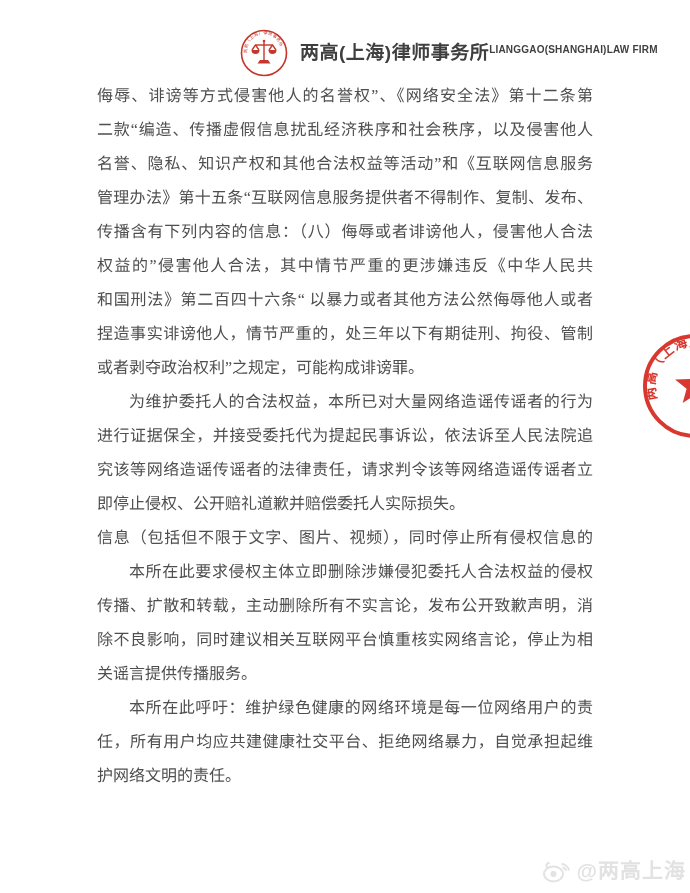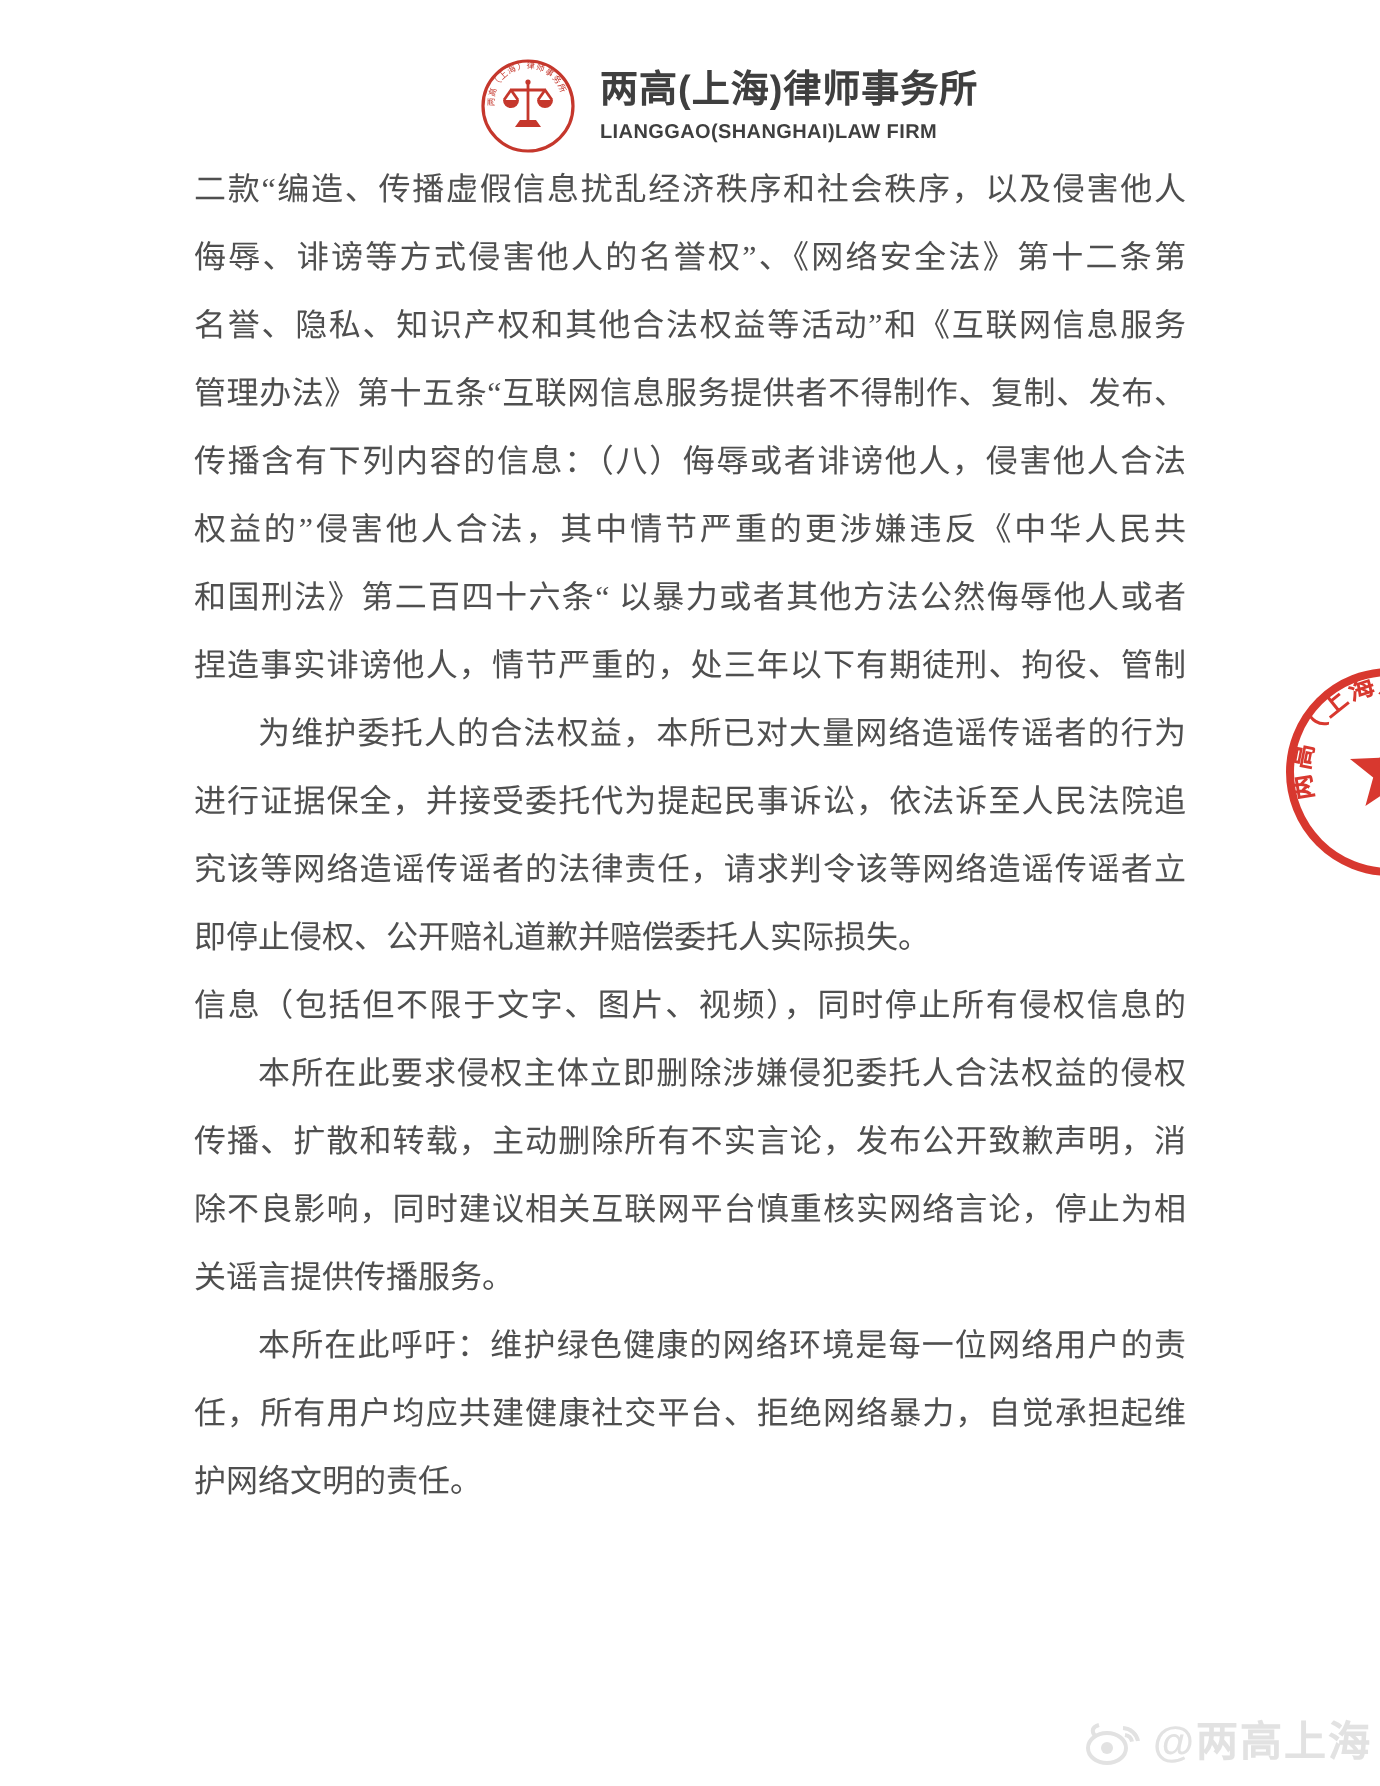--- a/index.html
+++ b/index.html
@@ -9,21 +9,21 @@
     background:#ffffff;
     overflow:hidden;
     font-family:"Liberation Serif","DejaVu Serif",serif;
   }
   
   .header{
     position:absolute;top:29px;left:240px;
     display:flex;align-items:center;gap:12px;
   }
   .logo-svg{display:block;}
-  .firm-names{display:flex;flex-direction:column;justify-content:center;}
+  .firm-names{display:flex;flex-direction:row;justify-content:center;}
   .firm-zh{
     font-family:"Liberation Sans","DejaVu Sans",sans-serif;
     font-size:19px;font-weight:700;color:#3f3f3f;
     letter-spacing:0.5px;line-height:24px;white-space:nowrap;
   }
   .firm-en{
     font-family:"Liberation Sans","DejaVu Sans",sans-serif;
     font-size:10px;font-weight:700;color:#3f3f3f;
     letter-spacing:0.2px;line-height:13px;margin-top:2px;white-space:nowrap;
   }
@@ -77,28 +77,29 @@
       <path d="M28.5 21 A 4 4 0 0 0 36.5 21 Z" fill="#c5372c"></path>
       <path d="M20 31 L28 31 L30.5 34.5 L17.5 34.5 Z" fill="#c5372c"></path>
     </svg>
     <div class="firm-names">
       <div class="firm-zh">两高(上海)律师事务所</div>
       <div class="firm-en">LIANGGAO(SHANGHAI)LAW FIRM</div>
     </div>
   </div>
 
   <div class="doc-body">
+      <div class="line">侮辱、诽谤等方式侵害他人的名誉权”、《网络安全法》第十二条第</div>
       <div class="line">二款“编造、传播虚假信息扰乱经济秩序和社会秩序，以及侵害他人</div>
-      <div class="line">侮辱、诽谤等方式侵害他人的名誉权”、《网络安全法》第十二条第</div>
       <div class="line">名誉、隐私、知识产权和其他合法权益等活动”和《互联网信息服务</div>
       <div class="line">管理办法》第十五条“互联网信息服务提供者不得制作、复制、发布、</div>
       <div class="line">传播含有下列内容的信息：（八）侮辱或者诽谤他人，侵害他人合法</div>
       <div class="line">权益的”侵害他人合法，其中情节严重的更涉嫌违反《中华人民共</div>
       <div class="line">和国刑法》第二百四十六条“ 以暴力或者其他方法公然侮辱他人或者</div>
       <div class="line">捏造事实诽谤他人，情节严重的，处三年以下有期徒刑、拘役、管制</div>
+      <div class="line para-end">或者剥夺政治权利”之规定，可能构成诽谤罪。</div>
       <div class="line indent">为维护委托人的合法权益，本所已对大量网络造谣传谣者的行为</div>
       <div class="line">进行证据保全，并接受委托代为提起民事诉讼，依法诉至人民法院追</div>
       <div class="line">究该等网络造谣传谣者的法律责任，请求判令该等网络造谣传谣者立</div>
       <div class="line para-end">即停止侵权、公开赔礼道歉并赔偿委托人实际损失。</div>
       <div class="line">信息（包括但不限于文字、图片、视频），同时停止所有侵权信息的</div>
       <div class="line indent">本所在此要求侵权主体立即删除涉嫌侵犯委托人合法权益的侵权</div>
       <div class="line">传播、扩散和转载，主动删除所有不实言论，发布公开致歉声明，消</div>
       <div class="line">除不良影响，同时建议相关互联网平台慎重核实网络言论，停止为相</div>
       <div class="line para-end">关谣言提供传播服务。</div>
       <div class="line indent">本所在此呼吁：维护绿色健康的网络环境是每一位网络用户的责</div>

